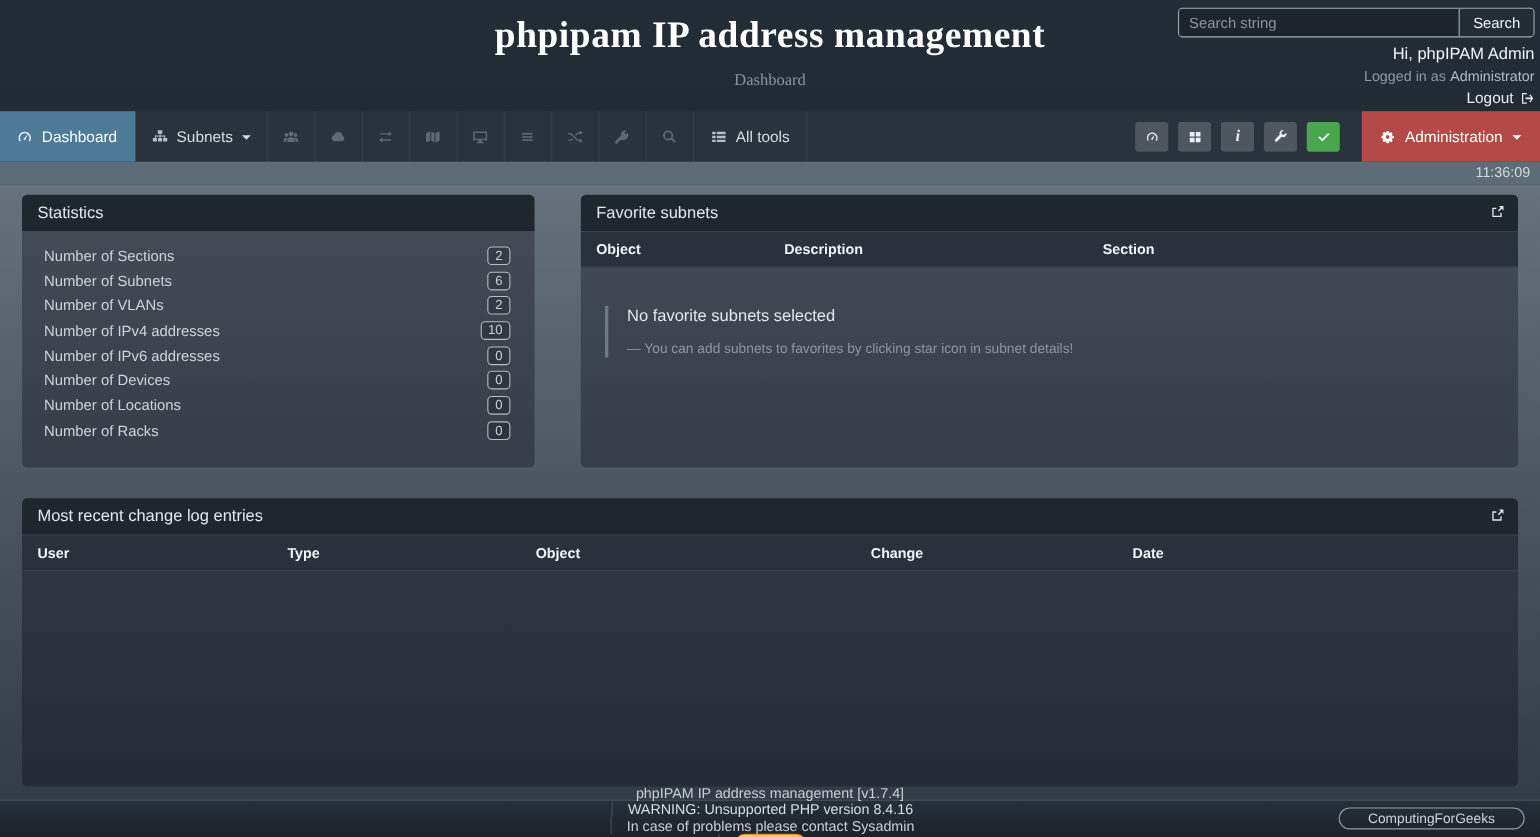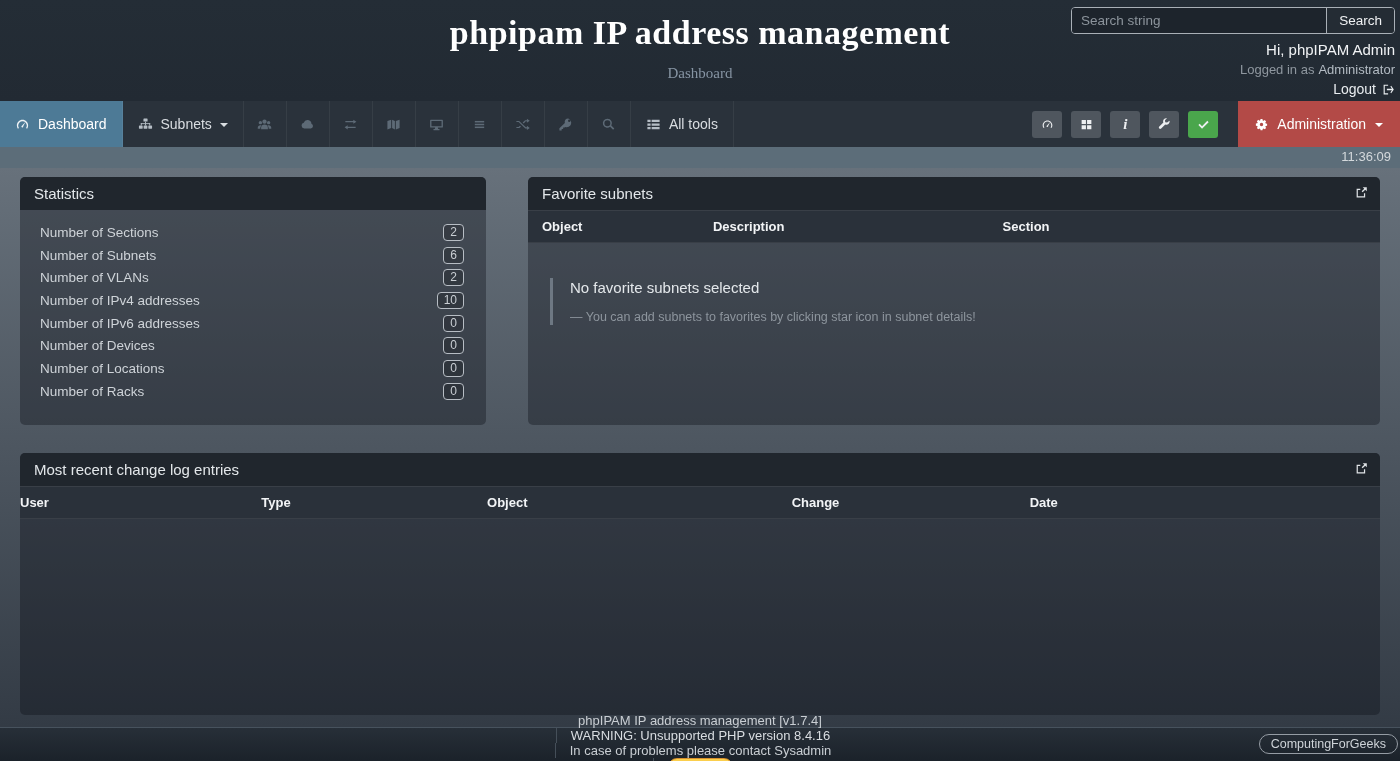--- a/index.html
+++ b/index.html
@@ -117,21 +117,21 @@
     color: #c9ced3; font-size: 12px; line-height: 15px; padding: 0 6px;
     min-width: 21px; text-align: center;
   }
 
   .table-head { display: flex; background: #2a313a; border-top: 1px solid rgba(255,255,255,.07); border-bottom: 1px solid rgba(255,255,255,.07); }
   .th { font-size: 13px; font-weight: bold; color: #f2f4f6; padding: 8px 6px; }
   .favs-cols .th:nth-child(1) { width: 21%; padding-left: 14px; }
   .favs-cols .th:nth-child(2) { width: 34%; }
   .favs-cols .th:nth-child(3) { width: 23%; }
   .favs-cols .th:nth-child(4) { width: 22%; }
-  .log-cols .th:nth-child(1) { width: 17.3%; padding-left: 0; }
+  .log-cols .th:nth-child(1) { width: 17.3%; padding-left: 14px; }
   .log-cols .th:nth-child(2) { width: 16.6%; }
   .log-cols .th:nth-child(3) { width: 22.4%; }
   .log-cols .th:nth-child(4) { width: 17.5%; }
   .log-cols .th:nth-child(5) { width: 26.2%; }
 
   .empty-block { border-left: 3px solid #6e7883; margin: 35px 0 0 22px; padding: 1px 0 1px 17px; }
   .empty-title { font-size: 15px; color: #e4e8eb; }
   .empty-hint { font-size: 12.5px; color: #8d959d; margin-top: 14px; }
 
   
@@ -145,23 +145,23 @@
   .footer-item + .footer-item { border-left: 1px solid #454f59; }
   .footer-item.bold { font-weight: normal; color: #d9dde1; }
   .donate-btn {
     display: inline-block;
     background: linear-gradient(#fcd34f, #f3a335);
     border: 1px solid #d9902c; border-radius: 9px;
     color: #1d2d55; font-size: 11px; font-weight: bold; font-style: italic;
     padding: 2px 13px; cursor: pointer; font-family: "Liberation Sans", sans-serif;
   }
   .cfg-badge {
-    position: absolute; right: 2px; top: 6px;
+    position: absolute; right: 14px; top: 6px;
     border: 1px solid #959ca4; border-radius: 11px;
-    color: #ced3d8; font-size: 12.5px; padding: 2px 11px; cursor: pointer;
+    color: #ced3d8; font-size: 12.5px; padding: 2px 26px; cursor: pointer;
     background: transparent;
   }
 </style>
 </head>
 <body>
 
 <header class="top-header">
   <div class="app-title">phpipam IP address management</div>
   <div class="app-subtitle">Dashboard</div>
 

